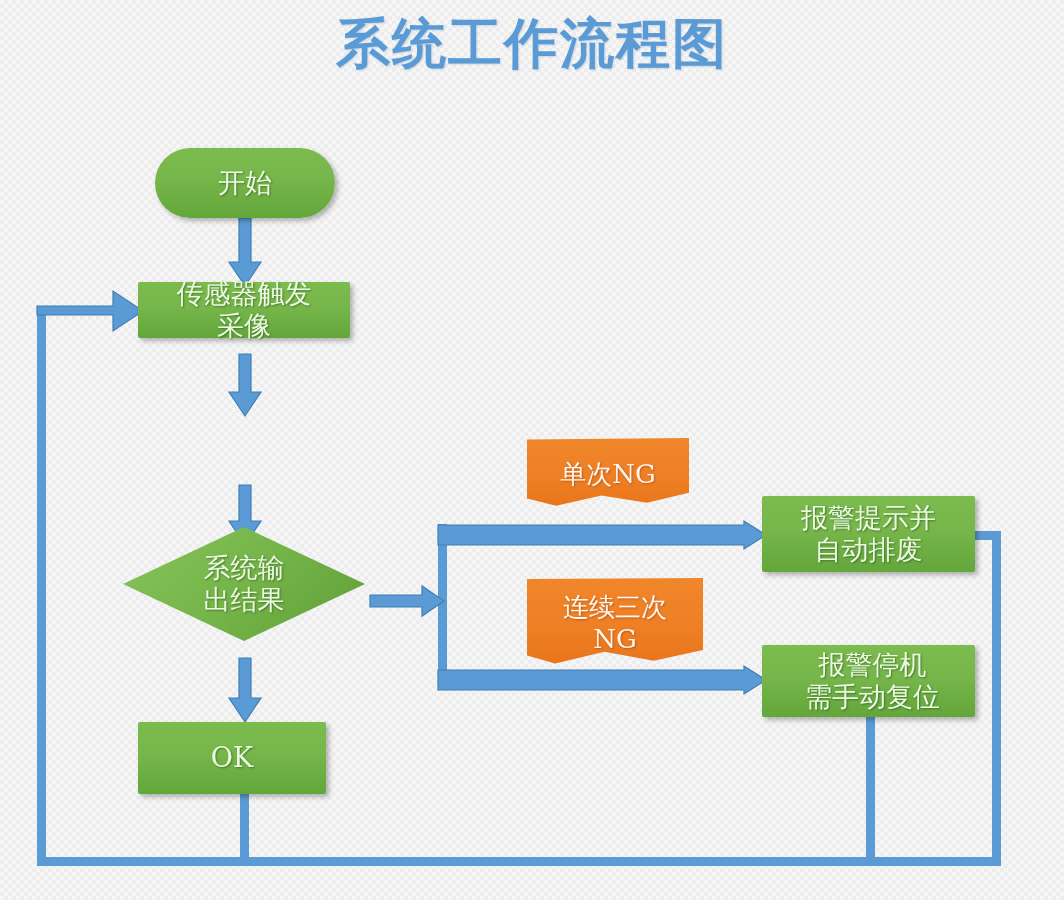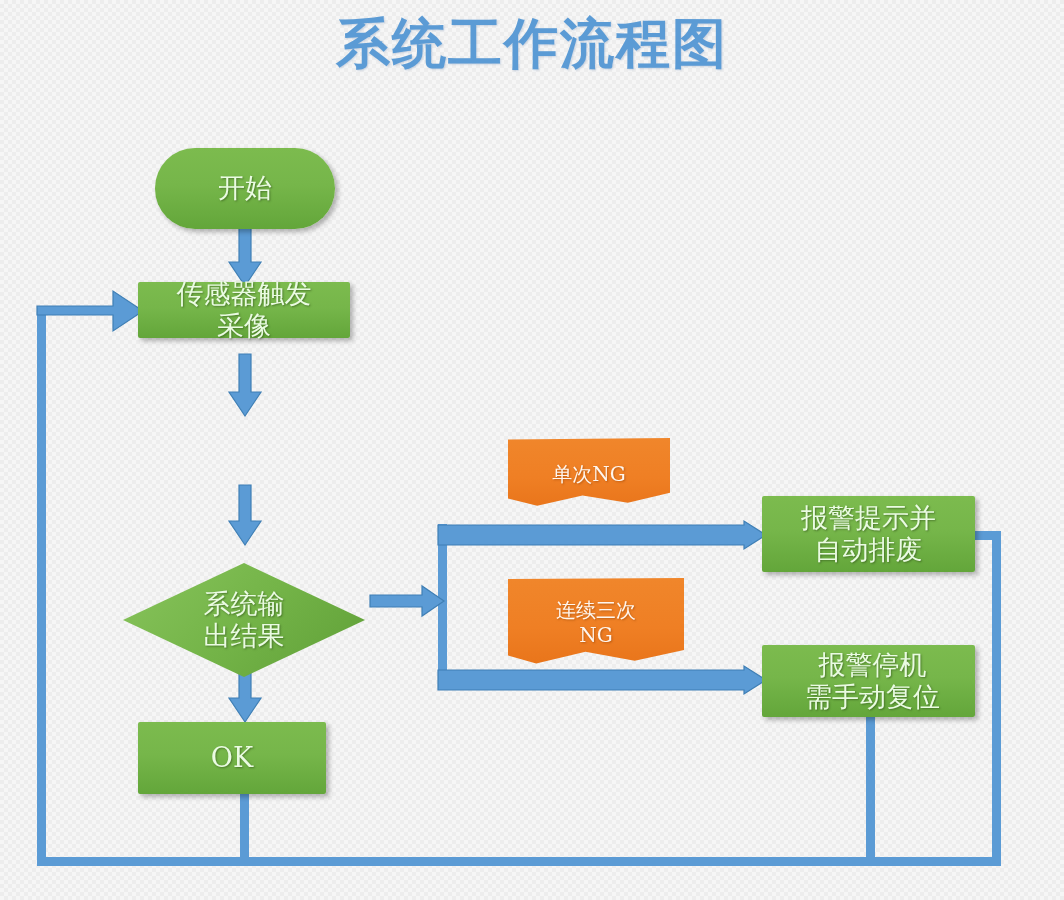--- a/index.html
+++ b/index.html
@@ -76,24 +76,25 @@
   }
 
   
   .banner{
     position:absolute;
     z-index:6;
     display:flex;align-items:center;justify-content:center;
     text-align:center;
     color:#fff6ee;
     font-family:"DejaVu Serif","Liberation Serif",serif;
-    font-size:20px;line-height:1.25;
+    font-size:26px;line-height:1.25;
     text-shadow:1px 1px 2px rgba(140,60,0,.5);
     background-image:linear-gradient(to bottom,#f0862b 0%,#ef7f24 55%,#e8741a 100%);
     filter:drop-shadow(3px 4px 4px rgba(0,0,0,.3));
+    margin-left:19px;
   }
   .banner.b1{
     clip-path:polygon(0% 2%,100% 0%,100% 76%,74% 90%,46% 80%,18% 94%,0% 84%);
   }
   .banner.b2{
     clip-path:polygon(0% 1%,100% 0%,100% 80%,72% 92%,44% 82%,16% 95%,0% 86%);
   }
 
   
   .ln{position:absolute;background:#5b9bd5;z-index:3;}
@@ -161,30 +162,30 @@
   <div class="ln" style="left:37px;top:857px;width:964px;height:9px;"></div>
 
   <div class="ln" style="left:37px;top:306px;width:9px;height:556px;"></div>
 
   <div class="arrow" style="left:37px;top:291px;">
     <svg width="108" height="40" viewBox="0 0 108 40">
       <polygon points="0,15 76,15 76,0 106,20 76,40 76,24 0,24" fill="#5b9bd5" stroke="#3f7fb5" stroke-width="1.2"></polygon>
     </svg>
   </div>
 
-  <div class="node stadium" style="left:155px;top:148px;width:180px;height:81px;">
+  <div class="node stadium" style="left:155px;top:148px;width:180px;height:70px;">
     <span>开始</span>
   </div>
 
   <div class="node rect" style="left:138px;top:282px;width:212px;height:56px;">
     <span class="ml">传感器触发<br>采像</span>
   </div>
 
 
-  <div class="diamond" style="left:123px;top:563px;width:242px;height:114px;">
+  <div class="diamond" style="left:123px;top:527px;width:242px;height:114px;">
     <div class="shape"></div>
     <div class="label">
         <span class="ml">系统输<br>出结果</span>
       </div>
   </div>
 
   <div class="node rect" style="left:138px;top:722px;width:188px;height:72px;">
     <span>OK</span>
   </div>
 

